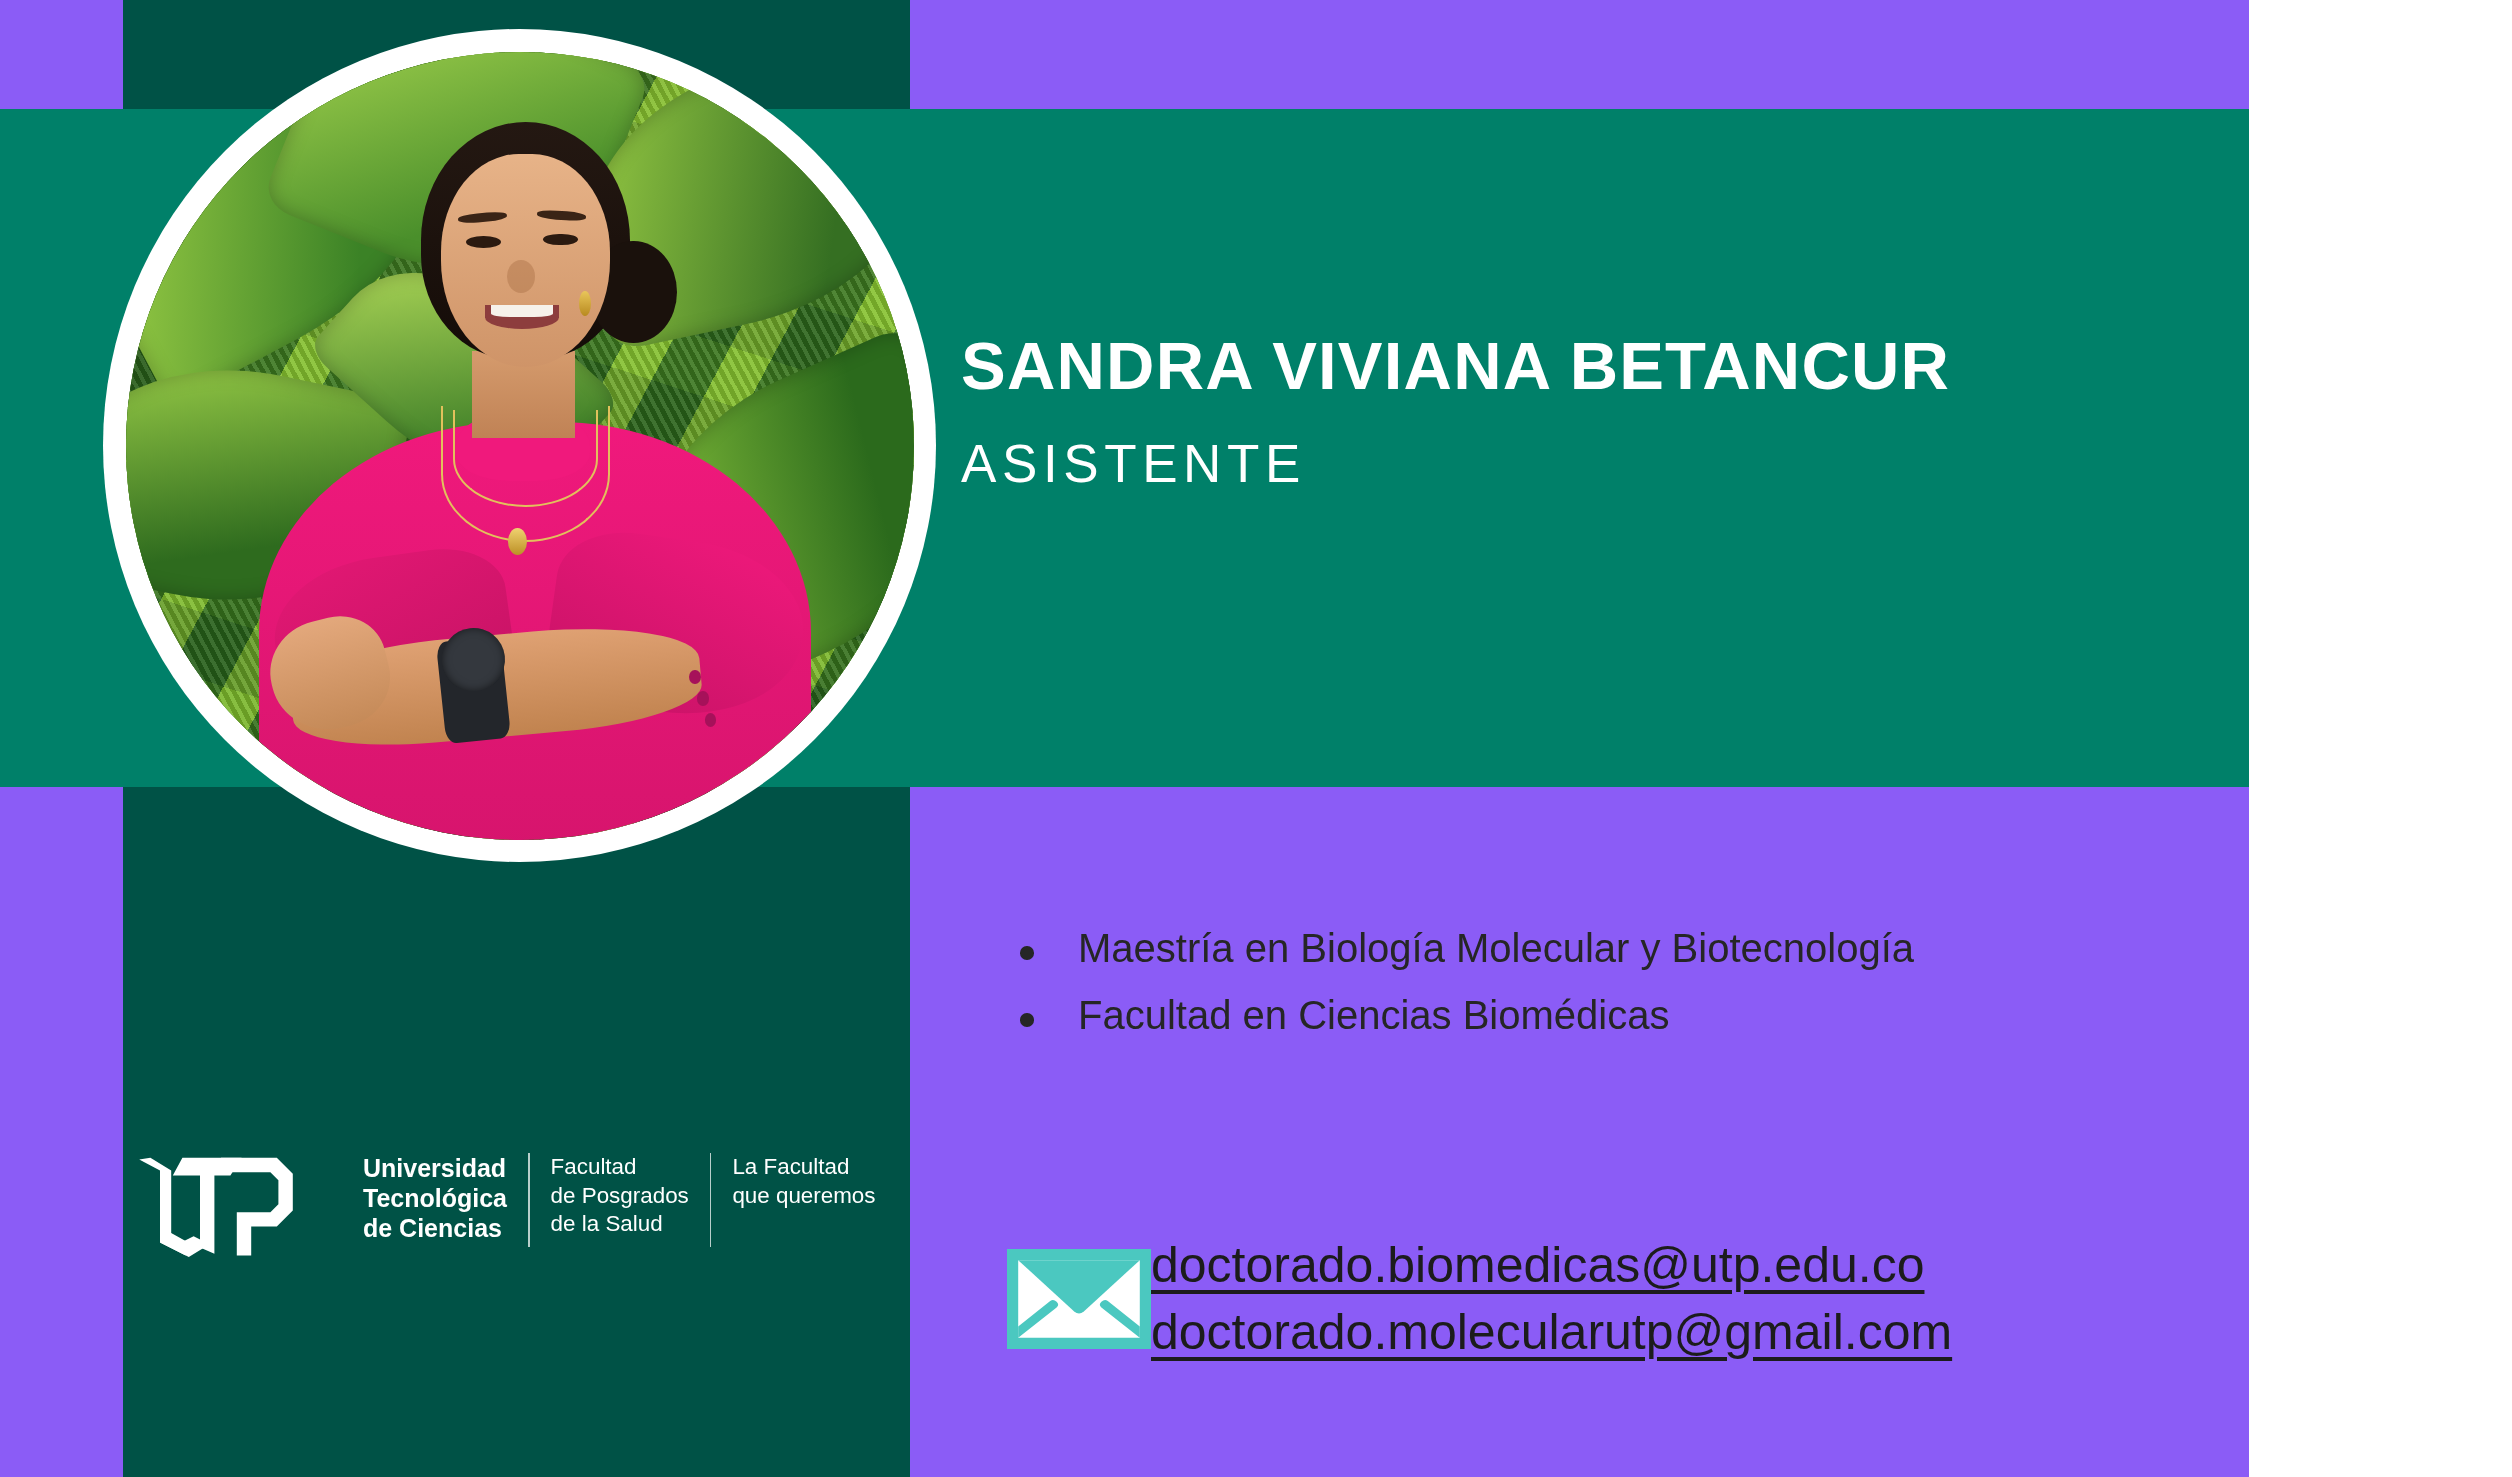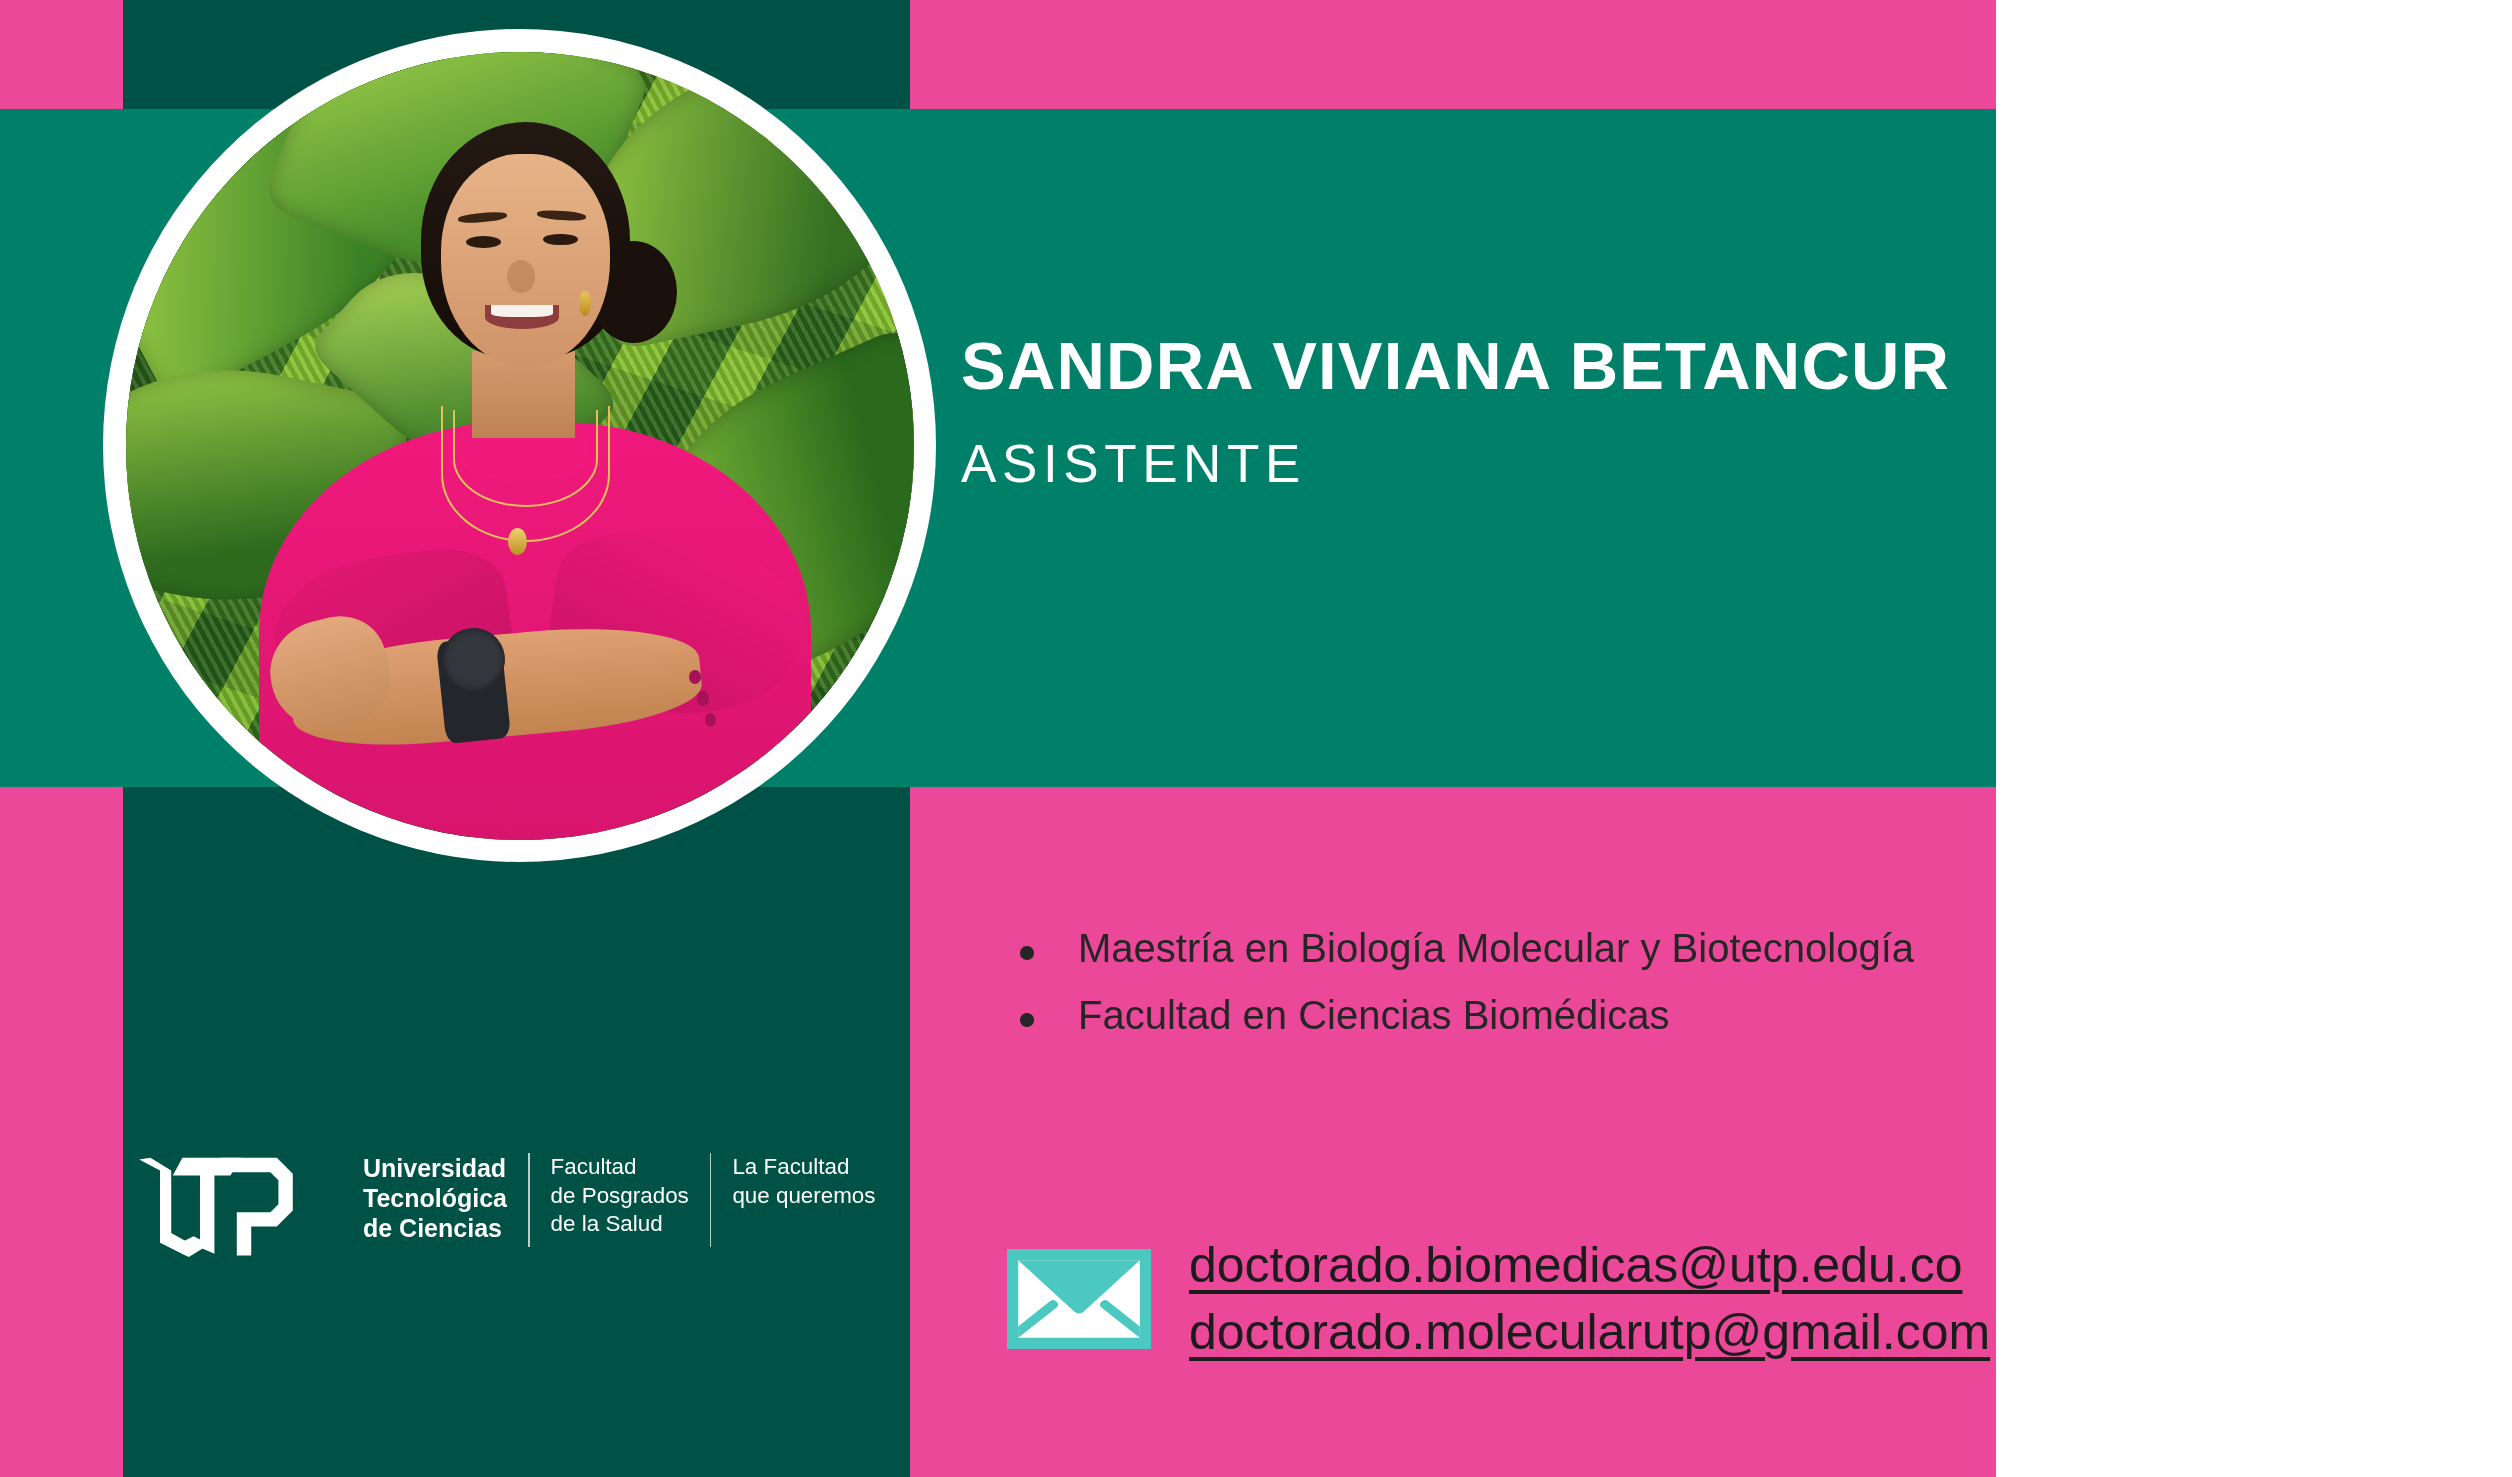--- a/index.html
+++ b/index.html
@@ -1,23 +1,23 @@
 <!DOCTYPE html>
 <html style="font-size:13px"><head>
 <meta charset="utf-8">
 <title>Sandra Viviana Betancur</title>
 <style>
   html,body{margin:0;padding:0;background:#ffffff;}
   body{font-family:"Liberation Sans", sans-serif;}
 
   #card{
     position:relative;
-    width:1996px;
+    width:2249px;
     height:1478px;
-    background:#ec4899;
+    background:#8b5cf6;
     overflow:hidden;
   }
 
   
   .dark-column{
     position:absolute;
     left:123px; top:0;
     width:787px; height:1478px;
     background:#005246;
     z-index:1;
@@ -253,21 +253,21 @@
     position:absolute;left:19px;top:21px;
     width:13.6px;height:13.6px;
     background:#262626;
     border-radius:50%;
   }
 
   
   .email-block{
     position:absolute;left:1007px;top:1237px;
     z-index:4;
-    display:flex;align-items:center;gap:38px;
+    display:flex;align-items:center;
   }
   .env{
     flex:0 0 auto;
     width:144px;height:100px;
     position:relative;
   }
   .emails{display:flex;flex-direction:column;gap:11.2px;}
   .emails a,.emails span{
     color:#1c1c1c;
     font-size:50px;

